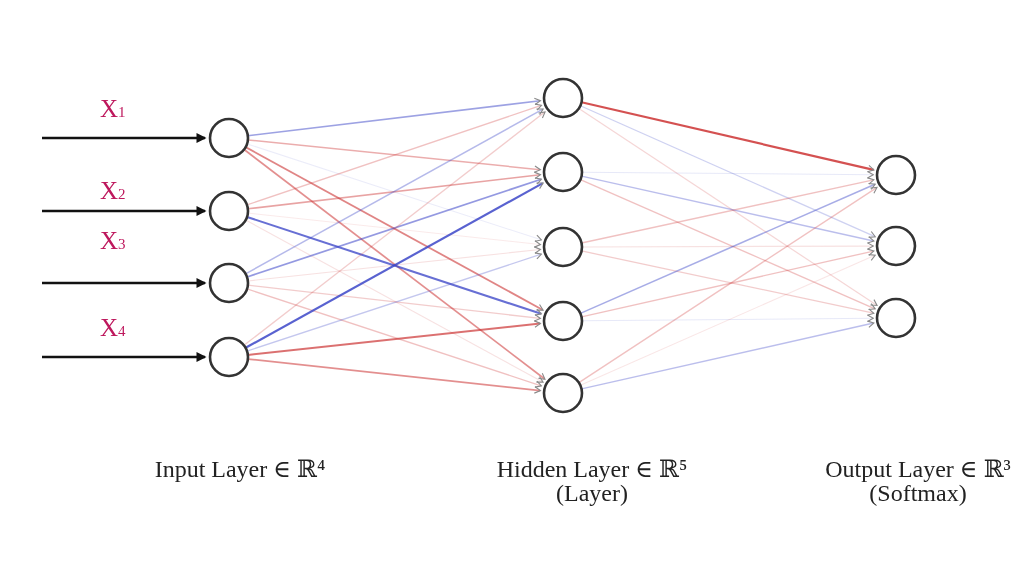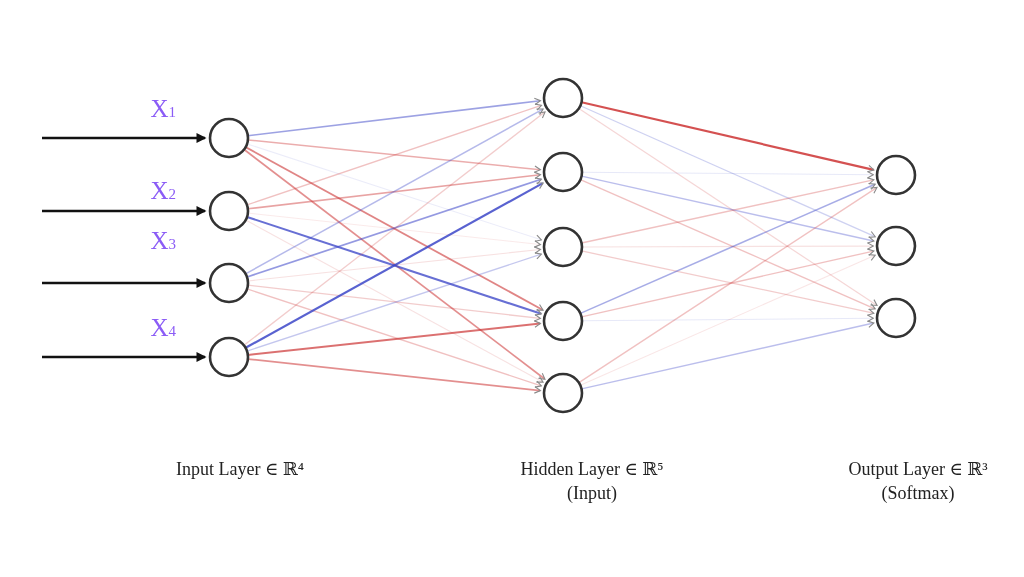--- a/index.html
+++ b/index.html
@@ -6,30 +6,30 @@
   body{
     width:1024px;height:577px;position:relative;overflow:hidden;
     background:#ffffff;
     font-family:"Liberation Serif","DejaVu Serif",serif;
     color:#1c1c1c;
   }
   #stage{position:absolute;left:0;top:0;width:1024px;height:577px;}
   svg{position:absolute;left:0;top:0;}
   .x-label{
     position:absolute;left:100px;width:76px;height:30px;line-height:30px;
-    text-align:right;font-size:25px;color:#8b5cf6;
+    text-align:left;font-size:25px;color:#be185d;
   }
   .x-label .sub{font-size:15px;letter-spacing:0;}
   .x-label-1{top:94px;}
   .x-label-2{top:176px;}
   .x-label-3{top:226px;}
   .x-label-4{top:313px;}
   .caption{
     position:absolute;width:360px;text-align:center;top:457px;
-    font-size:18px;color:#222222;
+    font-size:24px;color:#222222;
   }
   .caption .cap-line{height:24px;line-height:24px;}
   .caption-input{left:60px;}
   .caption-hidden{left:412px;}
   .caption-output{left:738px;}
 </style>
 </head>
 <body>
 
 <div id="stage">
@@ -108,20 +108,20 @@
   <div class="x-label x-label-4">
     <span>X</span><span class="sub">4</span>
   </div>
 
   <div class="caption caption-input">
     <div class="cap-line">Input Layer ∈ ℝ⁴</div>
     <div class="cap-line"></div>
   </div>
   <div class="caption caption-hidden">
     <div class="cap-line">Hidden Layer ∈ ℝ⁵</div>
-    <div class="cap-line">(Input)</div>
+    <div class="cap-line">(Layer)</div>
   </div>
   <div class="caption caption-output">
     <div class="cap-line">Output Layer ∈ ℝ³</div>
     <div class="cap-line">(Softmax)</div>
   </div>
 
 </div>
 
 </body></html>

